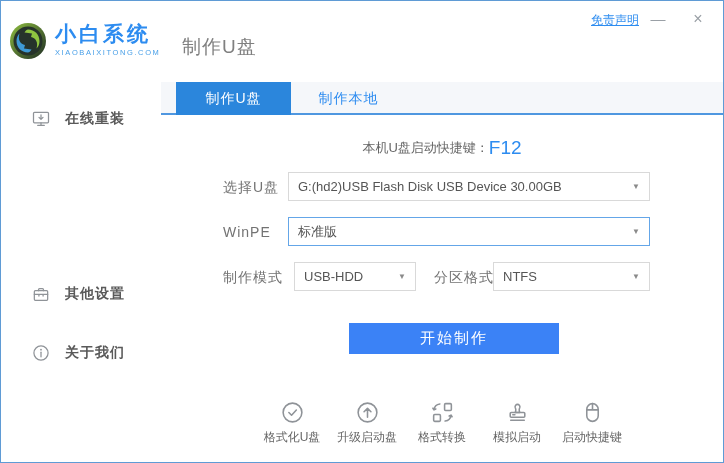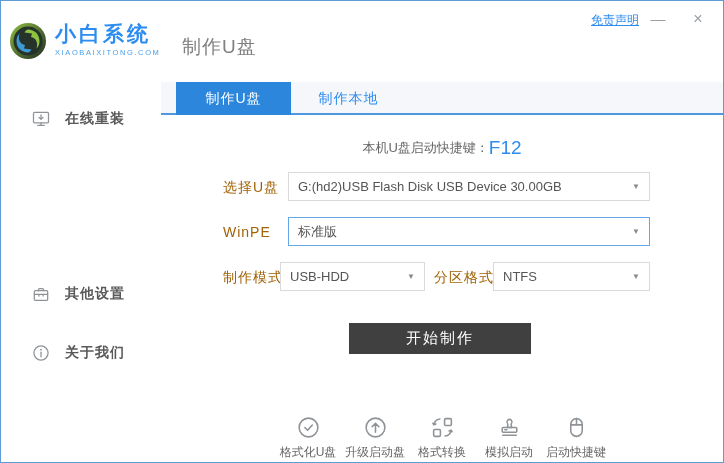--- a/index.html
+++ b/index.html
@@ -36,33 +36,33 @@
          font-size:14px; cursor:pointer; letter-spacing:1px; }
   .tab.active { left:15px; background:#2b86dc; color:#fff; }
   .tab.inactive { left:130px; color:#2d8cf0; }
 
   
   .hotkey-line { position:absolute; left:160px; top:136px; width:562px; text-align:center; }
   .hotkey-label { font-size:13px; color:#666; vertical-align:baseline; }
   .hotkey-value { font-size:19px; color:#2d8cf0; vertical-align:-2px; }
 
   
-  .f-label { position:absolute; font-size:14px; color:#a16207; letter-spacing:1px; }
+  .f-label { position:absolute; font-size:14px; color:#737373; letter-spacing:1px; }
   .dropdown { position:absolute; height:29px; border:1px solid #d9d9d9; background:#fff;
               font-size:13px; color:#555; line-height:27px; padding-left:9px; cursor:pointer; }
   .dropdown .dd-arrow { position:absolute; right:9px; top:0; line-height:27px; font-size:8px; color:#8a8a8a; }
   .dd-focus { border:1px solid #64a6e8; }
 
-  .start-btn { position:absolute; left:348px; top:322px; width:182px; height:31px;
-               background:#404040; color:#fff; border:none; font-size:15px; letter-spacing:2px;
+  .start-btn { position:absolute; left:348px; top:322px; width:210px; height:31px;
+               background:#3b82f6; color:#fff; border:none; font-size:15px; letter-spacing:2px;
                cursor:pointer; font-family:inherit; }
 
   
-  .footer-tools { position:absolute; left:160px; top:414px; width:562px;
-                  display:flex; justify-content:center; gap:1px;text-align:center; }
+  .footer-tools { position:absolute; left:160px; top:399px; width:562px;
+                  display:flex; justify-content:center; gap:9px;text-align:center; }
   .tool { width:66px; display:flex; flex-direction:column; align-items:center; cursor:pointer; }
   .tool svg { width:25px; height:25px; }
   .tool-label { margin-top:4px; font-size:12px; color:#666; white-space:nowrap; }
 
   svg .st { fill:none; stroke:#8f9398; stroke-width:1.5; stroke-linecap:round; stroke-linejoin:round; }
   svg .st-blue { fill:none; stroke:#2d8cf0; stroke-width:1.5; stroke-linecap:round; stroke-linejoin:round; }
 </style>
 </head>
 <body>
 
@@ -141,21 +141,21 @@
     <span class="dd-arrow">▼</span>
   </div>
 
   <div class="f-label" style="left:222px; top:223px">WinPE</div>
   <div class="dropdown dd-focus" style="left:287px; top:216px; width:362px">
     <span>标准版</span>
     <span class="dd-arrow">▼</span>
   </div>
 
   <div class="f-label" style="left:222px; top:268px">制作模式</div>
-  <div class="dropdown" style="left:279px; top:261px; width:145px">
+  <div class="dropdown" style="left:293px; top:261px; width:122px">
     <span>USB-HDD</span>
     <span class="dd-arrow">▼</span>
   </div>
 
   <div class="f-label" style="left:433px; top:268px">分区格式</div>
   <div class="dropdown" style="left:492px; top:261px; width:157px">
     <span>NTFS</span>
     <span class="dd-arrow">▼</span>
   </div>
 

